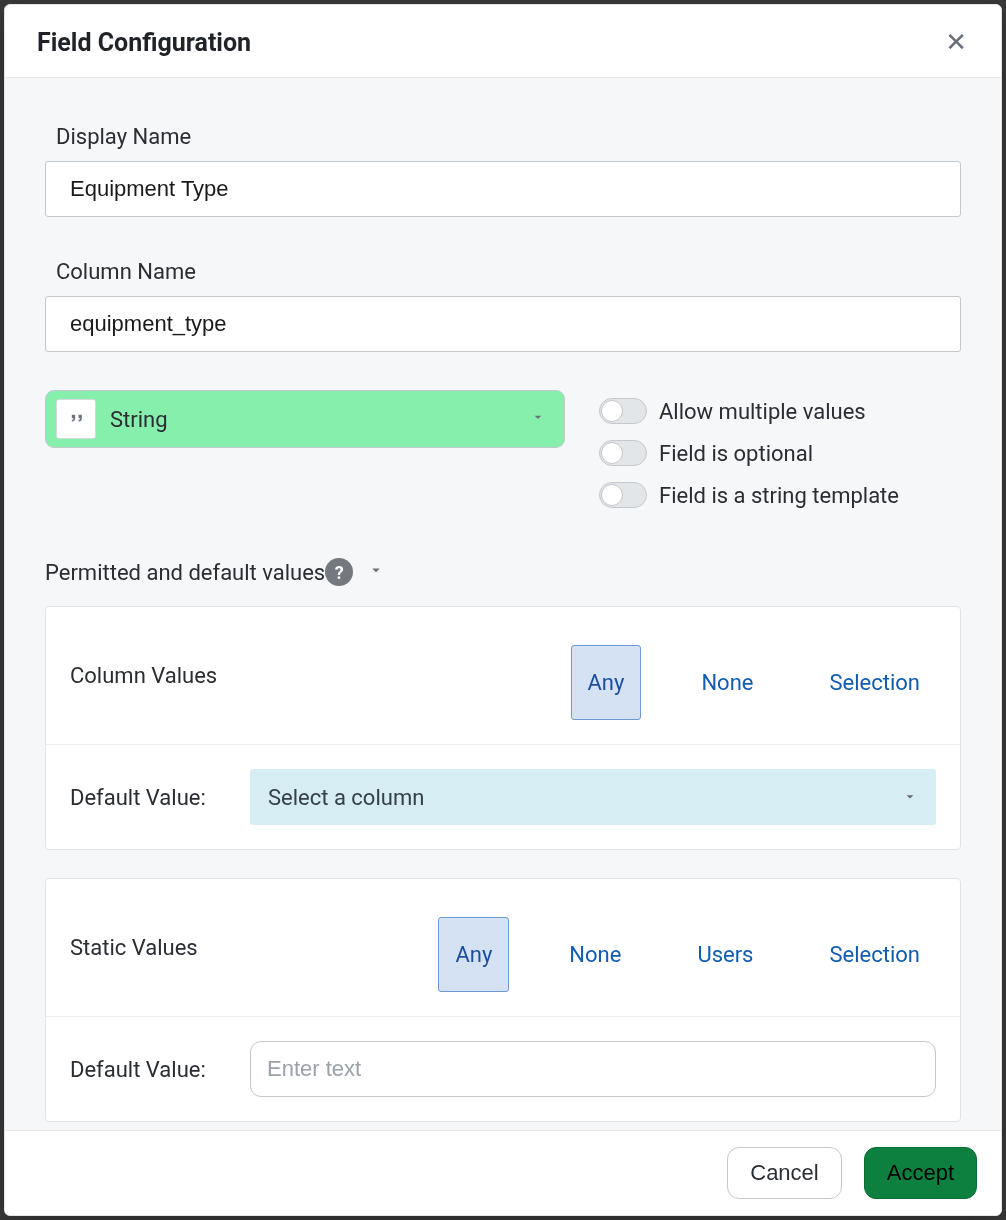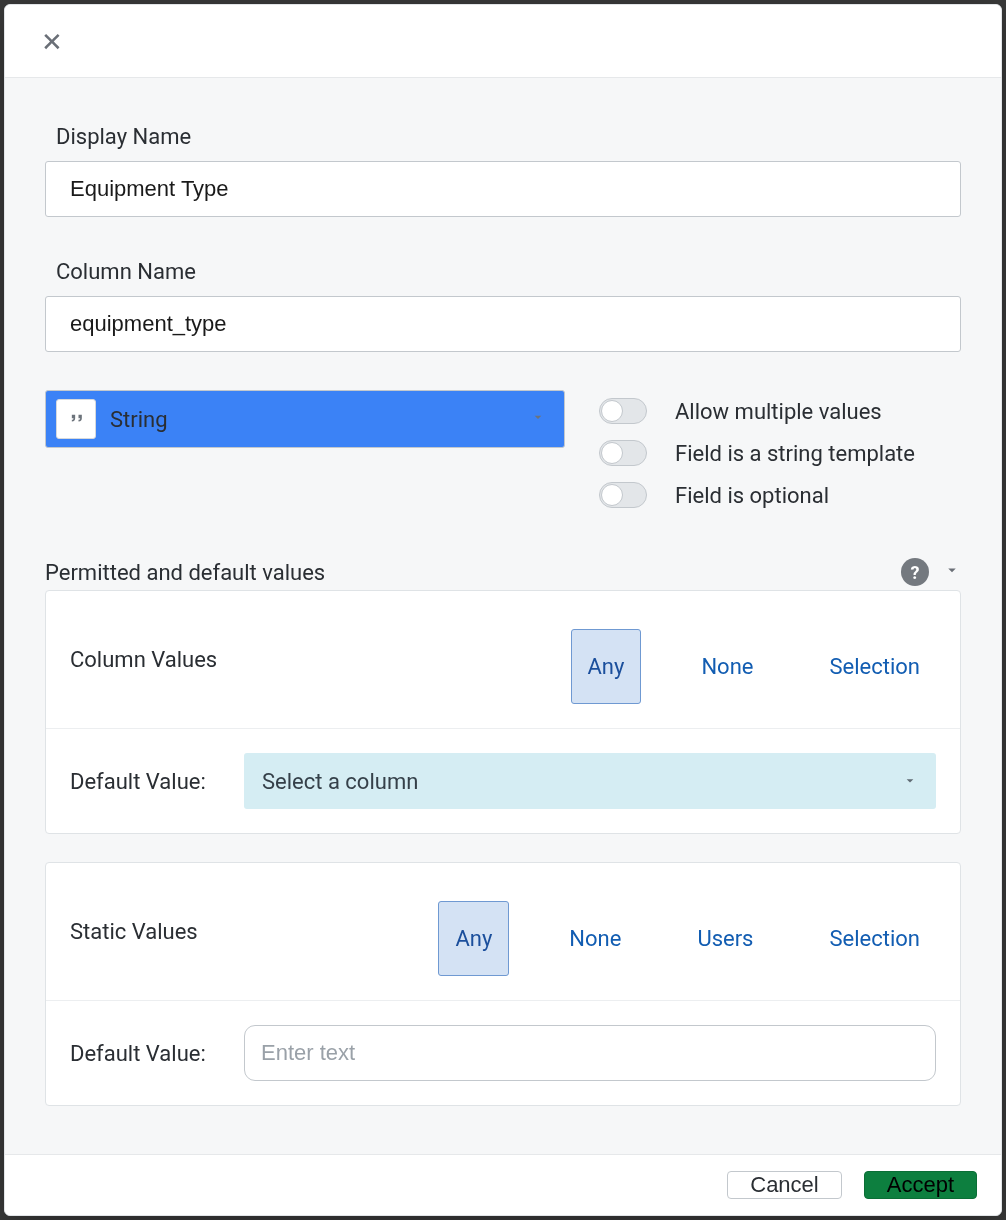--- a/index.html
+++ b/index.html
@@ -73,23 +73,23 @@
     display: flex;
     align-items: flex-start;
     gap: 34px;
     margin-top: 8px;
   }
   .type-left { flex: 0 0 520px; }
   .type-right { flex: 1 1 auto; padding-top: 0; }
   .select-wrap {
     display: flex;
     align-items: center;
-    background: #3b82f6;
-    border: 1px solid #c3c8cd;
-    border-radius: 3px;
+    background: #86efac;
+    border: 1px solid #c3c8cd;
+    border-radius: 9px;
     width: 100%;
     height: 58px;
     position: relative;
   }
   .select-icon-box {
     width: 40px; height: 40px;
     margin-left: 10px;
     border: 1px solid #d6d9dc;
     border-radius: 3px;
     background: #fff;
@@ -104,21 +104,21 @@
   .select-caret {
     position: absolute;
     right: 18px;
     top: 50%;
     transform: translateY(-50%);
     color: #6c737b;
   }
   .toggle-row {
     display: flex;
     align-items: center;
-    gap: 28px;
+    gap: 12px;
     height: 42px;
   }
   .toggle {
     width: 48px; height: 26px;
     border-radius: 13px;
     background: #e3e6e9;
     border: 1px solid #c3c8cd;
     position: relative;
     cursor: pointer;
   }
@@ -127,23 +127,23 @@
     left: 1px; top: 1px;
     width: 22px; height: 22px;
     border-radius: 50%;
     background: #ffffff;
     border: 1px solid #c3c8cd;
   }
   .toggle-label { font-size: 22px; color: #2a2e33; }
   .section-header {
     display: flex;
     align-items: center;
-    justify-content: space-between;
+    justify-content: flex-start;
     margin-top: 42px;
-    margin-bottom: 4px;
+    margin-bottom: 20px;
   }
   .section-title {
     font-size: 22px;
     color: #2a2e33;
   }
   .section-actions {
     display: flex;
     align-items: center;
     gap: 14px;
     color: #6a6f77;
@@ -162,21 +162,21 @@
   .panel {
     background: #ffffff;
     border: 1px solid #dfe3e6;
     border-radius: 4px;
     margin-bottom: 28px;
   }
   .panel-row {
     padding: 24px 24px;
     display: flex;
     align-items: center;
-    gap: 4px;
+    gap: 10px;
   }
   .panel-row + .panel-row { border-top: 1px solid #eceef0; }
   .panel-row-label {
     font-size: 22px;
     color: #2a2e33;
     flex: 0 0 auto;
   }
   .opts {
     margin-left: auto;
     display: flex;
@@ -230,22 +230,22 @@
   .dialog-footer {
     border-top: 1px solid #e6e8ea;
     background: #ffffff;
     padding: 16px 24px;
     display: flex;
     justify-content: flex-end;
     gap: 22px;
   }
   .btn {
     font-size: 22px;
-    padding: 0 22px;
-    border-radius: 4px;
+    padding: 12px 22px;
+    border-radius: 12px;
     cursor: pointer;
     border: 1px solid transparent;
   }
   .btn-secondary {
     background: #ffffff;
     border: 1px solid #c3c8cd;
     color: #2a2e33;
   }
   .btn-primary {
     background: #0d7f3f;
@@ -254,20 +254,21 @@
   }
   .gap { height: 30px; }
 </style>
 </head>
 <body>
 
 <div class="outer">
   <div class="dialog">
 
     <div class="dialog-header">
+      <div class="dialog-title">Field Configuration</div>
       <div class="close-x">✕</div>
     </div>
 
     <div class="dialog-body">
 
       <div class="field-label">Display Name</div>
       <input class="text-input" type="text" value="Equipment Type" style="">
 
       <div class="gap"></div>
 
@@ -296,27 +297,27 @@
           <div class="toggle-row">
             <div class="toggle">
                 <div class="knob"></div>
               </div>
             <div class="toggle-label">Allow multiple values</div>
           </div>
           <div class="toggle-row">
             <div class="toggle">
                 <div class="knob"></div>
               </div>
-            <div class="toggle-label">Field is a string template</div>
+            <div class="toggle-label">Field is optional</div>
           </div>
           <div class="toggle-row">
             <div class="toggle">
                 <div class="knob"></div>
               </div>
-            <div class="toggle-label">Field is optional</div>
+            <div class="toggle-label">Field is a string template</div>
           </div>
         </div>
       </div>
 
       <div class="section-header">
         <div class="section-title">Permitted and default values</div>
         <div class="section-actions">
           <div class="help-circle">?</div>
           <div class="caret-down">
             <svg width="18" height="18" viewBox="0 0 24 24">

